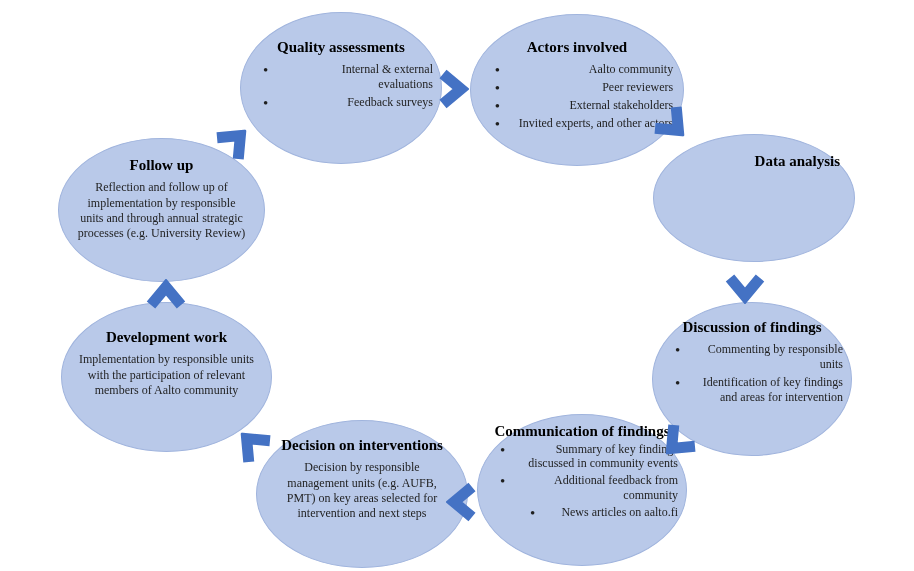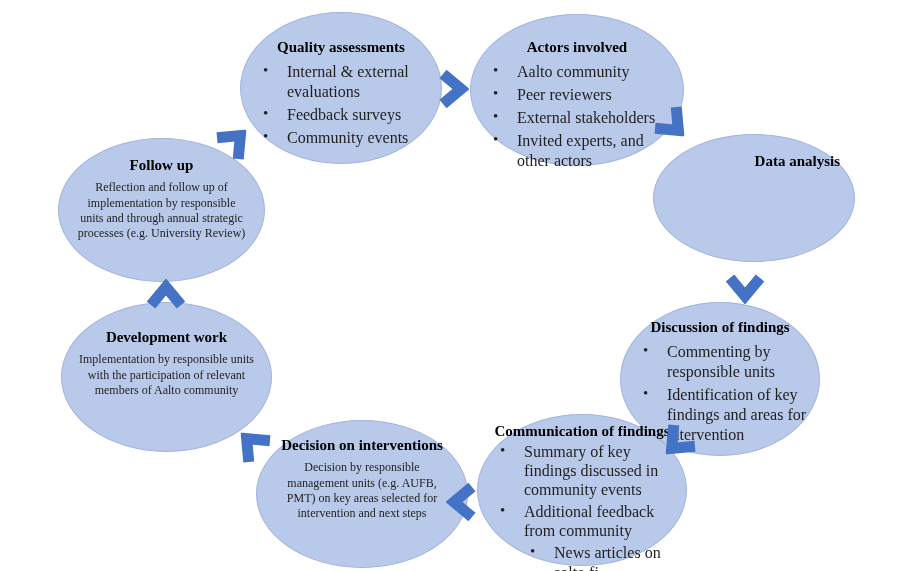--- a/index.html
+++ b/index.html
@@ -26,34 +26,34 @@
   }
   .node .title{
     font-size:15px;font-weight:700;color:var(--head);
     line-height:1.15;margin:0 0 6px;padding:0 14px;
   }
   .node .body-text{
     font-size:12px;line-height:1.28;margin:0;padding:0 16px;
   }
   .node ul{
     list-style:none;margin:0;padding:0 8px 0 20px;
-    font-size:16px;line-height:1.25;text-align:left;
+    font-size:12px;line-height:1.25;text-align:right;
   }
   .node li{position:relative;padding-left:26px;margin:0 0 3px;}
   .node li::before{
     content:"\2022";position:absolute;left:2px;top:-1px;
     font-size:15px;color:var(--body);
   }
   .node li.indent{margin-left:30px;}
 
   
   .n0{left:240px;top:12px;width:202px;height:152px;padding-top:26px;}
   .n1{left:470px;top:14px;width:214px;height:152px;padding-top:24px;}
   .n2{left:653px;top:134px;width:202px;height:128px;padding-top:18px;align-items:flex-end;}
-  .n3{left:620px;top:302px;width:200px;height:154px;padding-top:16px;}
+  .n3{left:652px;top:302px;width:200px;height:154px;padding-top:16px;}
   .n4{left:477px;top:414px;width:210px;height:152px;padding-top:8px;}
   .n4 .title{margin-bottom:2px;line-height:1.1;}
   .n4 ul{line-height:1.2;}
   .n5{left:256px;top:420px;width:212px;height:148px;padding-top:16px;}
   .n6{left:61px;top:302px;width:211px;height:150px;padding-top:26px;}
   .n7{left:58px;top:138px;width:207px;height:144px;padding-top:18px;}
 
   .arrow{position:absolute;width:34px;height:42px;}
   .arrow svg{display:block;width:100%;height:100%;}
   .a0{left:435px;top:68px;}
@@ -69,21 +69,20 @@
 </head>
 <body>
 
 <div class="canvas">
 
   <div class="node n0">
     <div class="title">Quality assessments</div>
     <ul>
         <li>Internal &amp; external evaluations</li>
         <li>Feedback surveys</li>
-        <li>Community events</li>
       </ul>
   </div>
 
   <div class="node n1">
     <div class="title">Actors involved</div>
     <ul>
         <li>Aalto community</li>
         <li>Peer reviewers</li>
         <li>External stakeholders</li>
         <li>Invited experts, and other actors</li>

